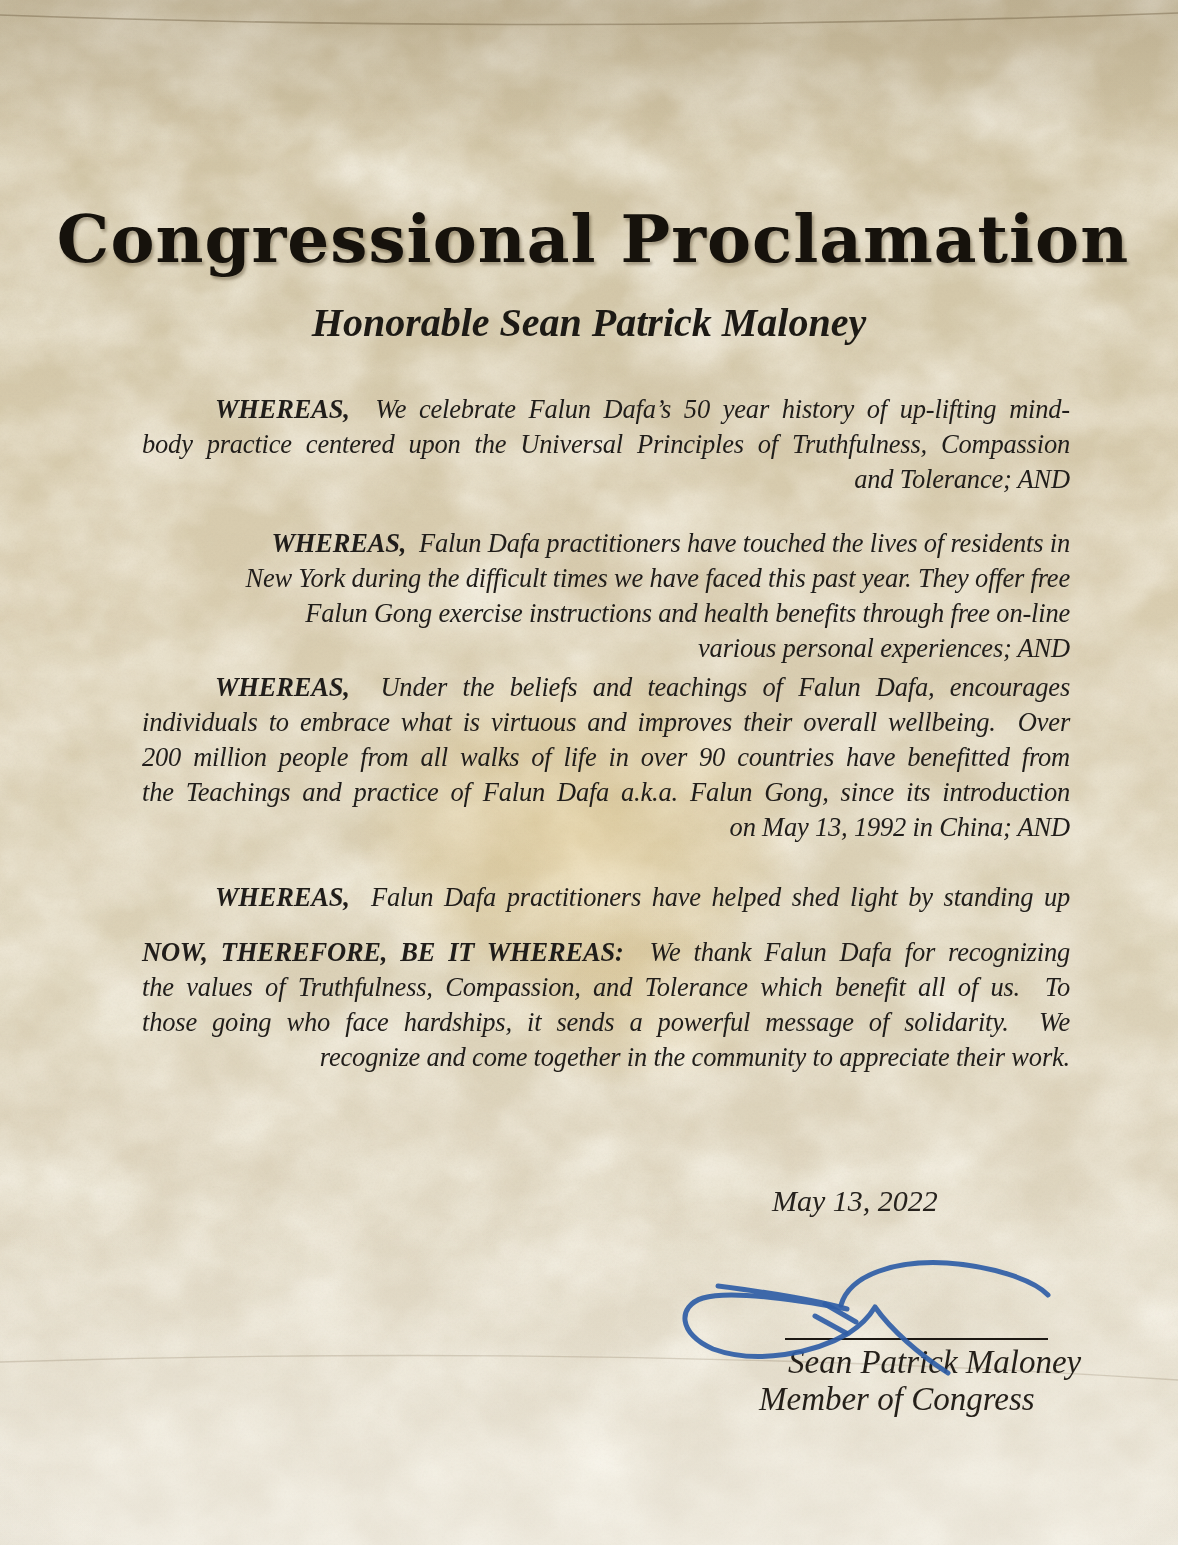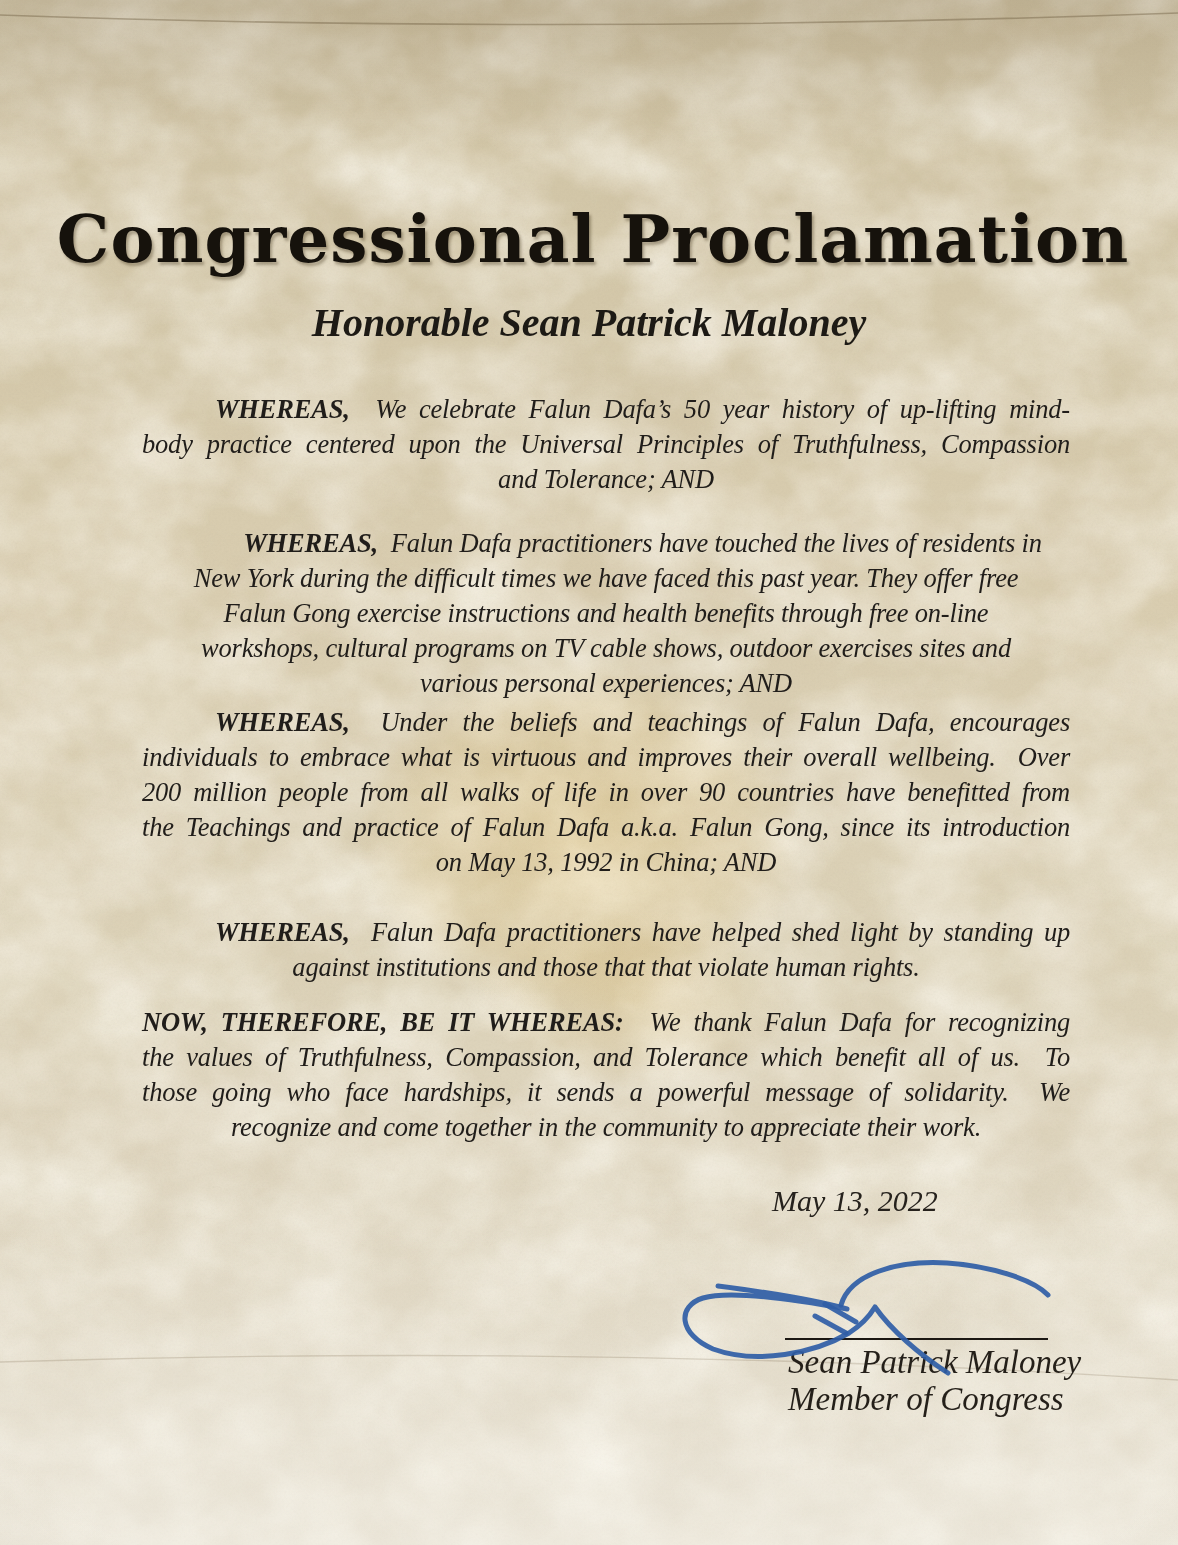--- a/index.html
+++ b/index.html
@@ -45,39 +45,39 @@
   .content{
     position:absolute;z-index:5;left:142px;top:392px;width:928px;
     font-style:italic;font-size:26.5px;line-height:35px;letter-spacing:-0.2px;
     color:var(--text,#201d1a);
   }
   .para{margin:0;}
   .para-1{margin-bottom:29px;}
   .para-2{margin-bottom:4px;}
   .para-3{margin-bottom:35px;}
   .para-4{margin-bottom:20px;}
-  .line{text-align:center;}
+  .line{text-align:right;}
   .para.just .line:not(.last){text-align:justify;text-align-last:justify;}
   .lead{font-weight:700;}
   .ind{display:inline-block;width:73px;}
   .date{
     position:absolute;z-index:5;left:772px;top:1184px;
     font-style:italic;font-size:30px;color:#26221d;
   }
   .sig-ink{position:absolute;left:665px;top:1256px;z-index:7;pointer-events:none;}
   .sig-ink path{stroke:var(--ink,#2f5da6);stroke-width:5;fill:none;
     stroke-linecap:round;stroke-linejoin:round;opacity:.92;}
   .sigline{position:absolute;z-index:6;left:785px;top:1318px;width:263px;height:20px;
     border-bottom:2.5px solid #1c1813;}
   .signame{
     position:absolute;z-index:6;left:788px;top:1344px;
     font-style:italic;font-size:33px;color:#241f19;
   }
   .sigrole{
-    position:absolute;z-index:6;left:788px;top:1381px;
+    position:absolute;z-index:6;left:759px;top:1381px;
     font-style:italic;font-size:33px;color:#241f19;
   }
 </style>
 </head>
 <body>
 
 <div class="paper">
 
   <svg class="texture" width="1178" height="1545" aria-hidden="true">
     <defs>
@@ -116,33 +116,31 @@
   <div class="content">
       <div class="para para-1 just">
         <div class="line"><span class="ind"></span><b class="lead">WHEREAS,</b>&nbsp; <span>We celebrate Falun Dafa’s 50 year history of up-lifting mind-</span></div>
         <div class="line">body practice centered upon the Universal Principles of Truthfulness, Compassion</div>
         <div class="line last">and Tolerance; AND</div>
       </div>
       <div class="para para-2">
         <div class="line"><span class="ind"></span><b class="lead">WHEREAS,</b>&nbsp; <span>Falun Dafa practitioners have touched the lives of residents in</span></div>
         <div class="line">New York during the difficult times we have faced this past year. They offer free</div>
         <div class="line">Falun Gong exercise instructions and health benefits through free on-line</div>
-        <div class="line">workshops, cultural programs on TV cable shows, outdoor exercises sites and</div>
         <div class="line last">various personal experiences; AND</div>
       </div>
       <div class="para para-3 just">
         <div class="line"><span class="ind"></span><b class="lead">WHEREAS,</b>&nbsp; <span>Under the beliefs and teachings of Falun Dafa, encourages</span></div>
         <div class="line">individuals to embrace what is virtuous and improves their overall wellbeing.&nbsp; Over</div>
         <div class="line">200 million people from all walks of life in over 90 countries have benefitted from</div>
         <div class="line">the Teachings and practice of Falun Dafa a.k.a. Falun Gong, since its introduction</div>
         <div class="line last">on May 13, 1992 in China; AND</div>
       </div>
       <div class="para para-4 just">
         <div class="line"><span class="ind"></span><b class="lead">WHEREAS,</b>&nbsp; <span>Falun Dafa practitioners have helped shed light by standing up</span></div>
-        <div class="line last">against institutions and those that that violate human rights.</div>
       </div>
       <div class="para para-5 just">
         <div class="line"><b class="lead">NOW, THEREFORE, BE IT WHEREAS:</b>&nbsp; <span>We thank Falun Dafa for recognizing</span></div>
         <div class="line">the values of Truthfulness, Compassion, and Tolerance which benefit all of us.&nbsp; To</div>
         <div class="line">those going who face hardships, it sends a powerful message of solidarity.&nbsp; We</div>
         <div class="line last">recognize and come together in the community to appreciate their work.</div>
       </div>
     </div>
 
   <div class="date">May 13, 2022</div>

